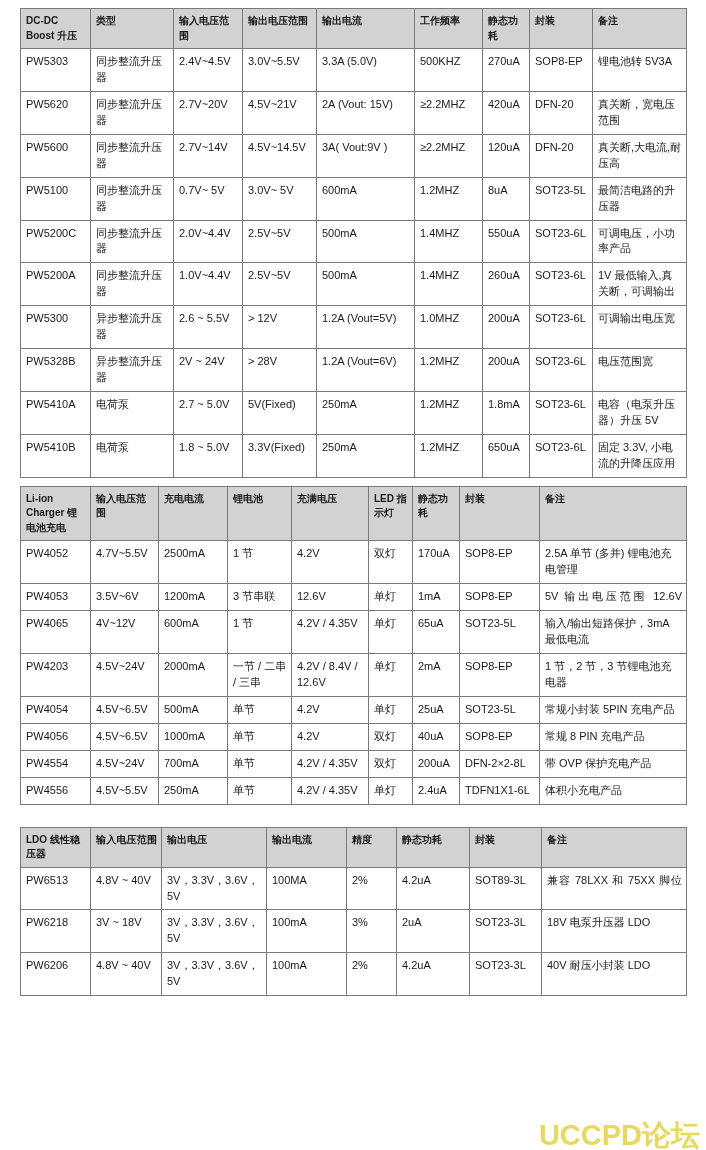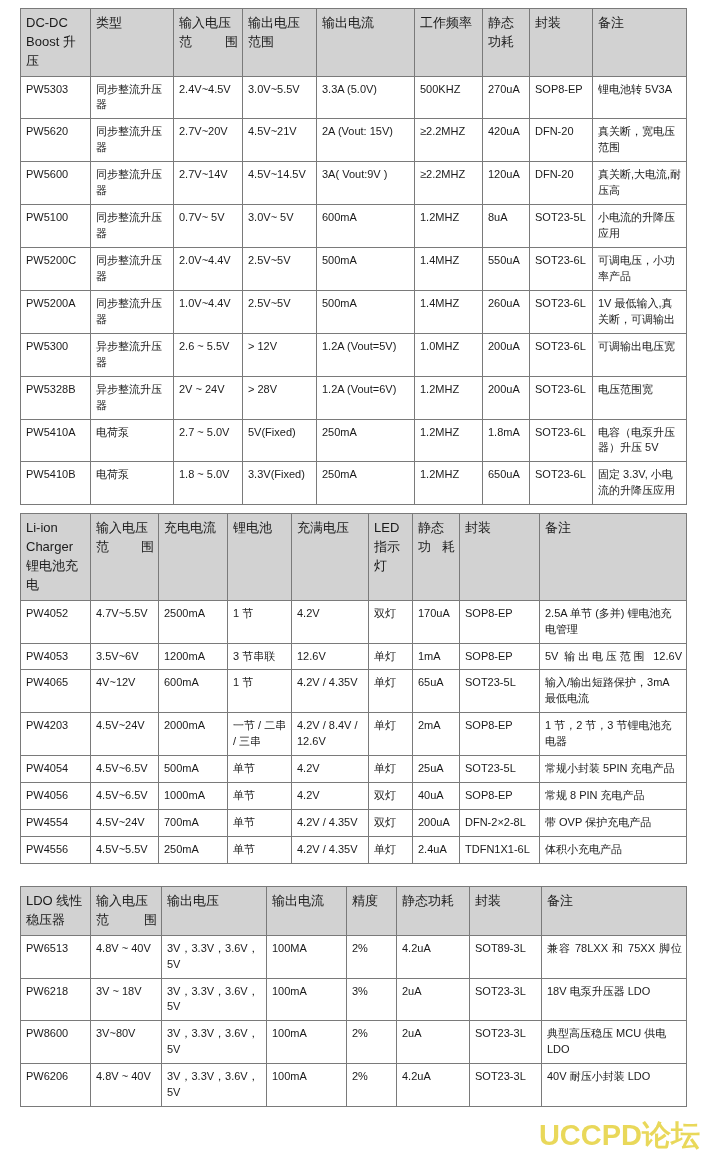--- a/index.html
+++ b/index.html
@@ -34,22 +34,22 @@
     padding: 5px 4px 5px 5px;
     vertical-align: top;
     text-align: left;
     font-weight: normal;
     line-height: 1.45;
     word-break: break-word;
     background: #ffffff;
   }
   table.spec thead th {
     background: #d2d2d2;
-    font-weight: normal;
-    font-size: 13px;
+    font-weight: bold;
+    font-size: 10px;
     vertical-align: top;
   }
   
   th.justify {
     text-align: justify;
     text-align-last: justify;
   }
   td.justify {
     text-align: justify;
     text-align-last: justify;
@@ -169,21 +169,21 @@
       </tr>
       <tr>
         <td>PW5100</td>
         <td>同步整流升压器</td>
         <td>0.7V~ 5V</td>
         <td>3.0V~ 5V</td>
         <td>600mA</td>
         <td>1.2MHZ</td>
         <td>8uA</td>
         <td>SOT23-5L</td>
-        <td>小电流的升降压应用</td>
+        <td>最简洁电路的升压器</td>
       </tr>
       <tr>
         <td>PW5200C</td>
         <td>同步整流升压器</td>
         <td>2.0V~4.4V</td>
         <td>2.5V~5V</td>
         <td>500mA</td>
         <td>1.4MHZ</td>
         <td>550uA</td>
         <td>SOT23-6L</td>
@@ -402,30 +402,20 @@
         <td>PW6218</td>
         <td>3V ~ 18V</td>
         <td class="justify">3V，3.3V，3.6V，5V</td>
         <td>100mA</td>
         <td>3%</td>
         <td>2uA</td>
         <td>SOT23-3L</td>
         <td>18V 电泵升压器 LDO</td>
       </tr>
       <tr>
-        <td>PW8600</td>
-        <td>3V~80V</td>
-        <td class="justify">3V，3.3V，3.6V，5V</td>
-        <td>100mA</td>
-        <td>2%</td>
-        <td>2uA</td>
-        <td>SOT23-3L</td>
-        <td class="justify">典型高压稳压 MCU 供电 LDO</td>
-      </tr>
-      <tr>
         <td>PW6206</td>
         <td>4.8V ~ 40V</td>
         <td class="justify">3V，3.3V，3.6V，5V</td>
         <td>100mA</td>
         <td>2%</td>
         <td>4.2uA</td>
         <td>SOT23-3L</td>
         <td>40V 耐压小封装 LDO</td>
       </tr>
     </tbody>

